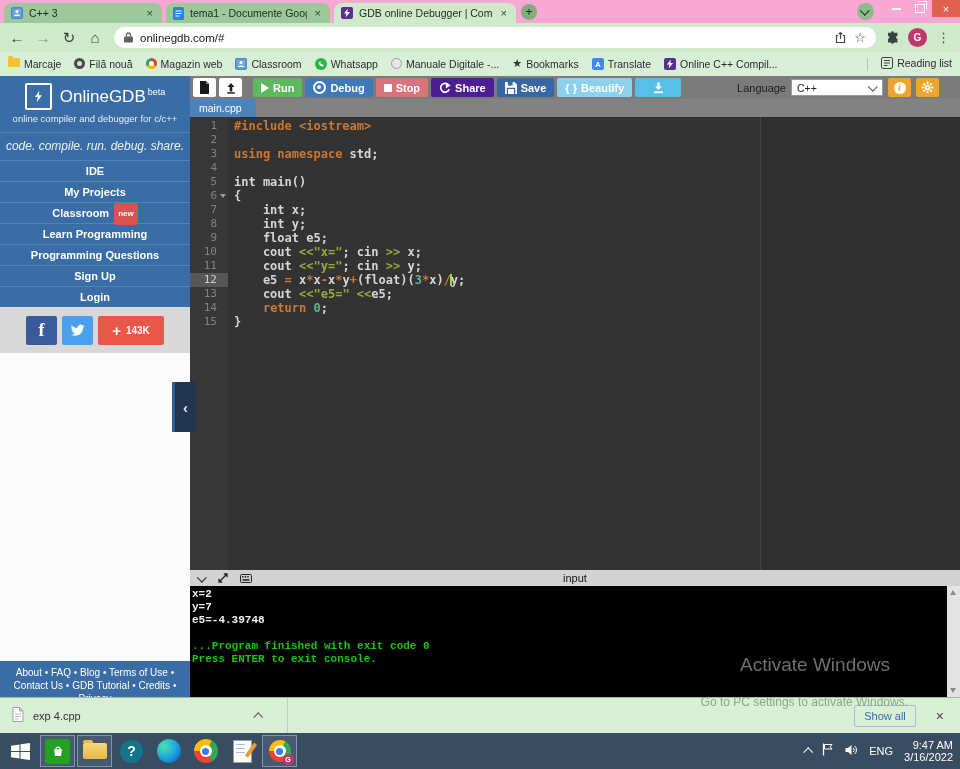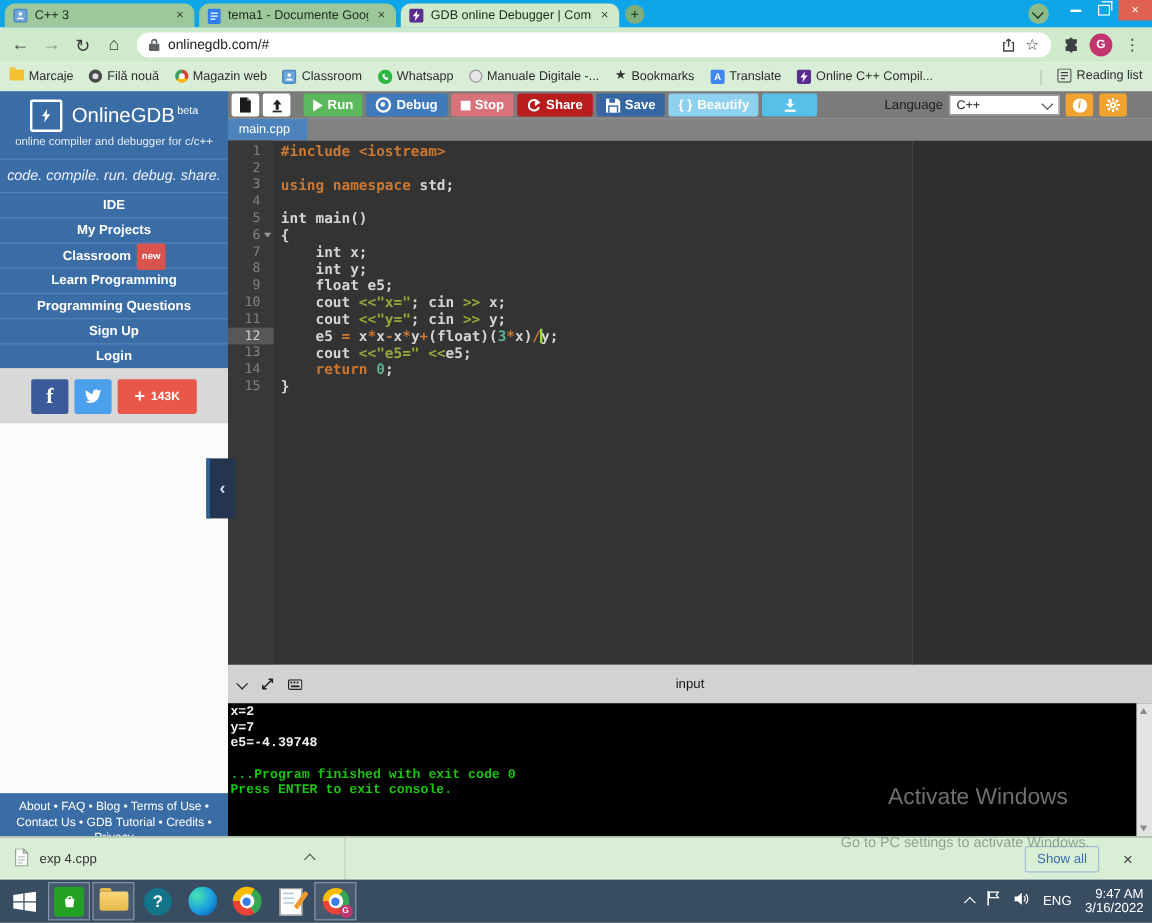--- a/index.html
+++ b/index.html
@@ -1,20 +1,20 @@
 <!DOCTYPE html>
 <html><head>
 <meta charset="utf-8">
 <style>
   html,body{margin:0;padding:0}
   body{width:960px;height:769px;position:relative;overflow:hidden;background:#fff;
        font-family:"Liberation Sans",sans-serif;-webkit-font-smoothing:antialiased}
   .abs{position:absolute}
   
-  #tabstrip{left:0;top:0;width:960px;height:23px;background:#0ea5e9}
+  #tabstrip{left:0;top:0;width:960px;height:23px;background:#f9a8d4}
   .btab{position:absolute;top:3px;height:20px;border-radius:8px 8px 0 0;display:flex;align-items:center;
         gap:6px;padding:0 7px;box-sizing:border-box;background:#9dc89b;font-size:10.5px;color:#1c2b1c;cursor:default}
   .btab.active{background:#cfe9cb}
   .btab .ttl{white-space:nowrap;overflow:hidden;text-overflow:clip;flex:1}
   .btab .tclose{font-size:11px;color:#344234;padding:0 2px}
   .newtab{left:521px;top:4px;width:16px;height:16px;border-radius:50%;background:#7fae7c;color:#17301a;
           display:grid;place-items:center;font-size:12px;line-height:1}
   .tabsearch{left:857px;top:3px;width:17px;height:17px;border-radius:50%;background:#8cba89;display:grid;place-items:center}
   .winbtn{top:0;height:17px;display:grid;place-items:center;color:#fff;font-size:11px}
   #win-min{left:884px;width:24px}
@@ -77,21 +77,21 @@
           box-sizing:border-box;display:grid;place-items:center;color:#d6e4f2;font-size:15px;font-weight:bold;z-index:6}
   
   #work{position:absolute;left:190px;top:0;width:770px;height:621px;display:flex;flex-direction:column}
   #gdbtoolbar{height:23px;background:#7b7b7b;display:flex;align-items:center;gap:3px;padding:0 3px;box-sizing:border-box}
   .gbtn{height:19px;display:inline-flex;align-items:center;justify-content:center;gap:4px;padding:0 8px;border-radius:2px;
         color:#fff;font-size:11px;font-weight:bold;box-sizing:border-box}
   .gbtn-white{background:#fff;width:23px;padding:0}
   #btn-run{background:#5cb85c}
   #btn-debug{background:#3e79b9}
   #btn-stop{background:#d9737b}
-  #btn-share{background:#b91c1c}
+  #btn-share{background:#4c1d95}
   #btn-save{background:#3667a3}
   #btn-beautify{background:#8ed1ef}
   #btn-download{background:#56c0e8;width:46px}
   .ic-debug{width:9px;height:9px;border:2px solid #fff;border-radius:50%;position:relative;display:inline-block}
   .ic-debug:after{content:"";position:absolute;left:1.5px;top:1.5px;width:4px;height:4px;border-radius:50%;background:#fff}
   .stopsq{width:8px;height:8px;background:#fff;display:inline-block}
   .runtri{width:0;height:0;border-left:8px solid #fff;border-top:5px solid transparent;border-bottom:5px solid transparent;display:inline-block}
   #langcluster{margin-left:auto;display:flex;align-items:center;gap:5px;margin-right:18px}
   #langlabel{font-size:11px;color:#1d1d1d}
   #langselect{width:92px;height:17px;background:#fff;border:1px solid #9a9a9a;font-size:10.5px;color:#222;
@@ -108,21 +108,21 @@
   .gnum{height:14px;text-align:right;padding-right:11px;box-sizing:border-box;position:relative}
   .gnum.active{background:#575757;color:#cfcfcf}
   .fold{position:absolute;right:2px;top:5px;width:0;height:0;border-top:4px solid #9a9a9a;border-left:3px solid transparent;border-right:3px solid transparent}
   #code{flex:1;padding:2px 0 0 6px;white-space:pre;color:#d6d6d6;position:relative;z-index:2}
   .cline{height:14px}
   .tok-d{color:#d6d6d6}.tok-k{color:#cc7832}.tok-o{color:#cc7832}.tok-s{color:#9aa83a}.tok-n{color:#5fb390}
   .caret{display:inline-block;width:2px;height:12px;background:#9bdc3c;vertical-align:-2px;margin:0 -1px}
   #printmargin{position:absolute;left:570px;top:0;bottom:0;width:1px;background:#424242;z-index:1}
   #pmshade{position:absolute;left:571px;right:0;top:0;bottom:0;background:rgba(0,0,0,0.07);z-index:0}
   
-  #consolehdr{height:32px;background:#d2d2d2;position:relative;display:flex;align-items:center;gap:12px;padding-left:9px;box-sizing:border-box}
+  #consolehdr{height:16px;background:#d2d2d2;position:relative;display:flex;align-items:center;gap:12px;padding-left:9px;box-sizing:border-box}
   #consoletitle{position:absolute;left:0;right:0;text-align:center;font-size:11px;color:#151515}
   .chic{display:grid;place-items:center;z-index:2;color:#222}
   #console{height:111px;background:#000;position:relative;font-family:"Liberation Mono",monospace;
            font-weight:bold;font-size:11px;line-height:13px;box-sizing:border-box;padding:2px 0 0 2px}
   .c-out{color:#f0f0f0}
   .c-ok{color:#18c50f}
   #watermark{position:absolute;right:70px;top:72px;font-size:19px;color:#6f6f6f;font-weight:normal;font-family:"Liberation Sans",sans-serif}
   #cscroll{position:absolute;right:0;top:0;bottom:0;width:13px;background:#e3e3e3}
   .scrarrow{position:absolute;left:3px;width:0;height:0;border-left:3.5px solid transparent;border-right:3.5px solid transparent}
   .scrarrow.up{top:4px;border-bottom:5px solid #8a8a8a}

